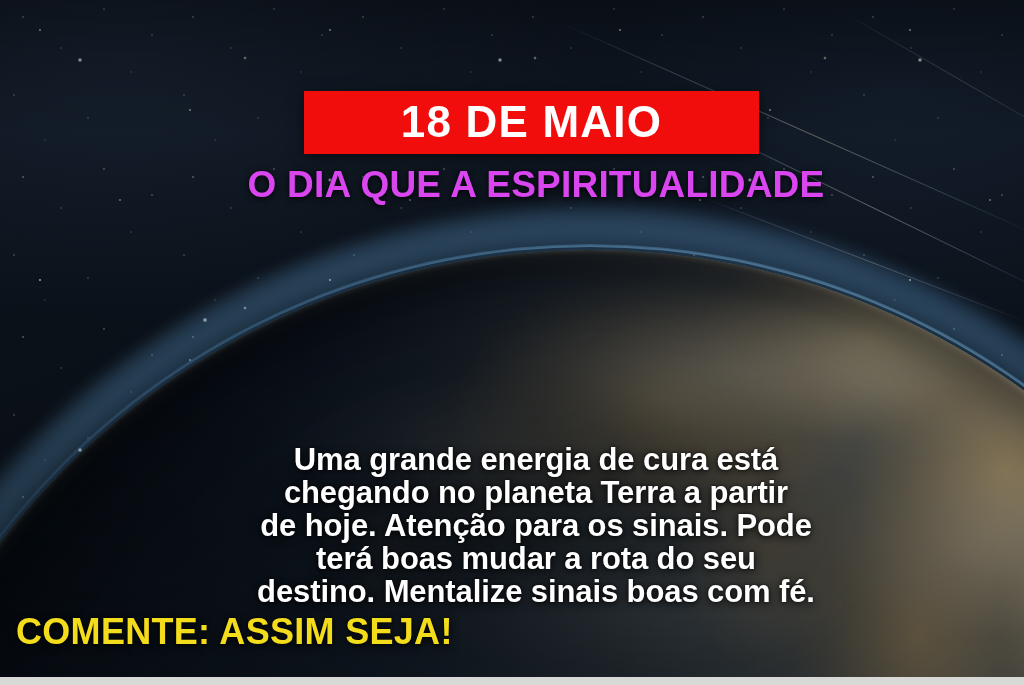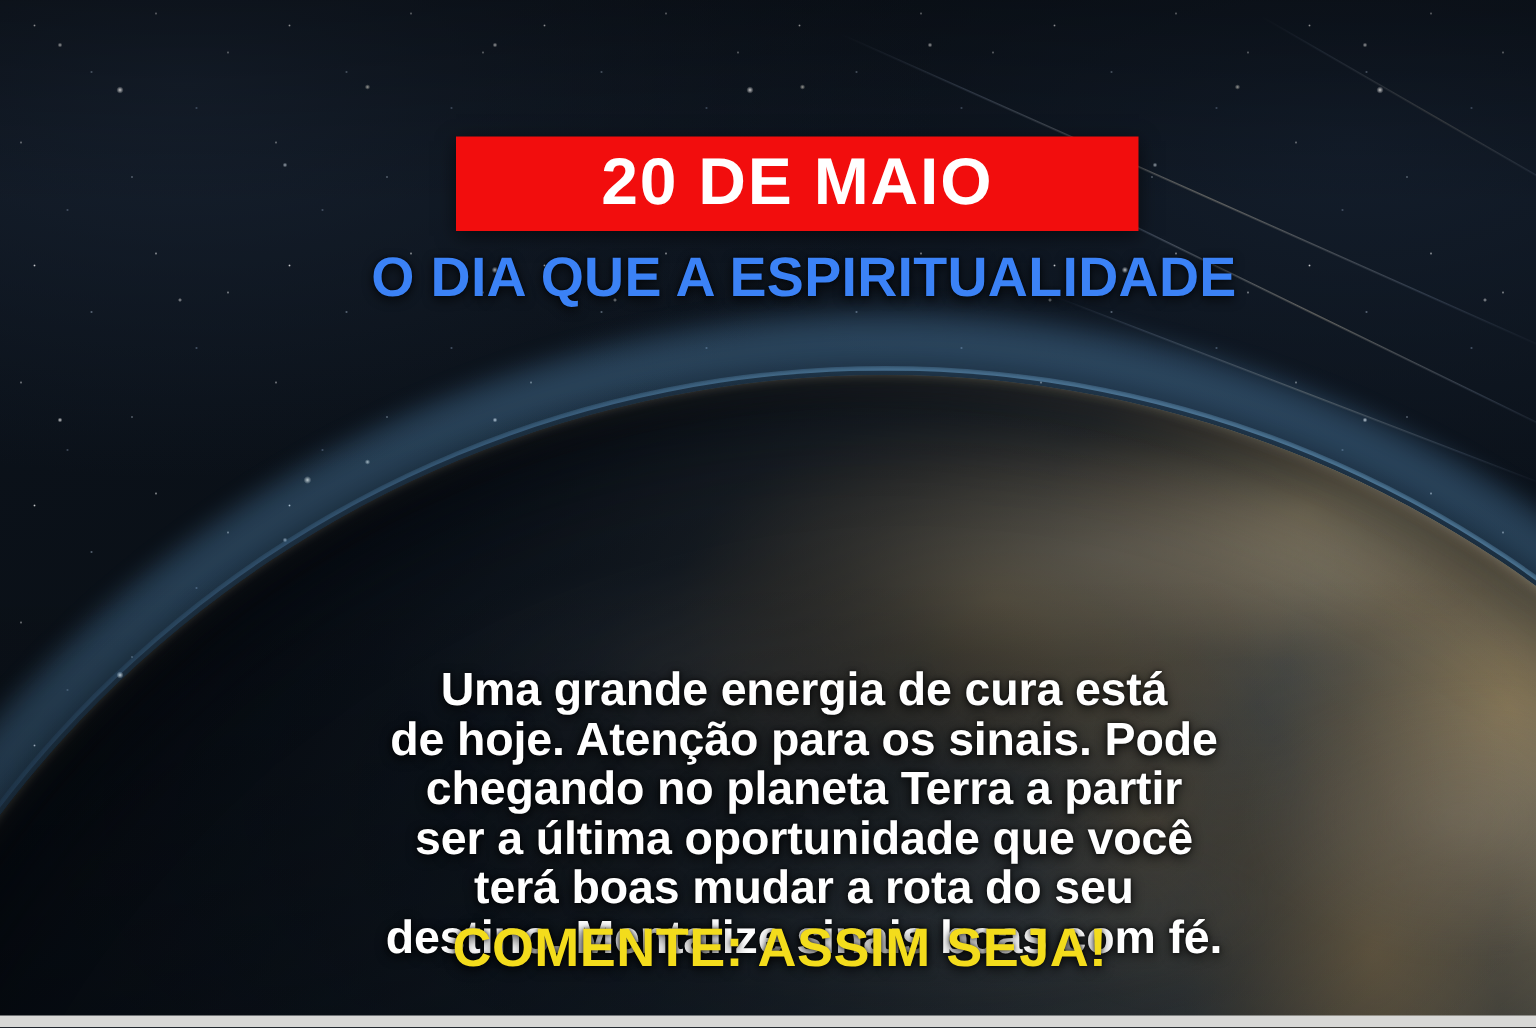--- a/index.html
+++ b/index.html
@@ -256,21 +256,21 @@
     transform: translateY(-1px);
   }
 
   
   .headline {
     position: absolute;
     left: 0;
     right: 0;
     top: 166px;
     text-align: center;
-    color: #3b82f6;
+    color: #d946ef;
     font-size: 37px;
     font-weight: 700;
     line-height: 37px;
     letter-spacing: .2px;
     text-shadow: 0 2px 7px rgba(0,0,0,.75), 0 0 2px rgba(0,0,0,.6);
     white-space: nowrap;
     padding-left: 48px;
   }
 
   
@@ -289,21 +289,21 @@
     white-space: nowrap;
     padding-left: 48px;
   }
 
   
   .cta {
     position: absolute;
     left: 16px;
     right: 0;
     top: 613px;
-    text-align: center;
+    text-align: left;
     color: #f3dc1c;
     font-size: 36px;
     font-weight: 700;
     line-height: 38px;
     letter-spacing: .3px;
     text-shadow: 0 2px 8px rgba(0,0,0,.85), 0 0 3px rgba(0,0,0,.7);
     white-space: nowrap;
   }
 
   
@@ -343,32 +343,31 @@
       <div class="rim"></div>
     </div>
     <div class="limb-arc"></div>
   </div>
 
   <div class="vignette"></div>
 
   <div class="content">
 
     <div class="date-banner">
-      <span class="date-banner-text">20 DE MAIO</span>
+      <span class="date-banner-text">18 DE MAIO</span>
     </div>
 
     <div class="headline">
       <div>O DIA QUE A ESPIRITUALIDADE</div>
     </div>
 
     <div class="body-copy">
       <div>Uma grande energia de cura está</div>
+      <div>chegando no planeta Terra a partir</div>
       <div>de hoje. Atenção para os sinais. Pode</div>
-      <div>chegando no planeta Terra a partir</div>
-      <div>ser a última oportunidade que você</div>
       <div>terá boas mudar a rota do seu</div>
       <div>destino. Mentalize sinais boas com fé.</div>
     </div>
 
     <div class="cta">COMENTE: ASSIM SEJA!</div>
 
   </div>
 
   <div class="bottom-strip"></div>
 

